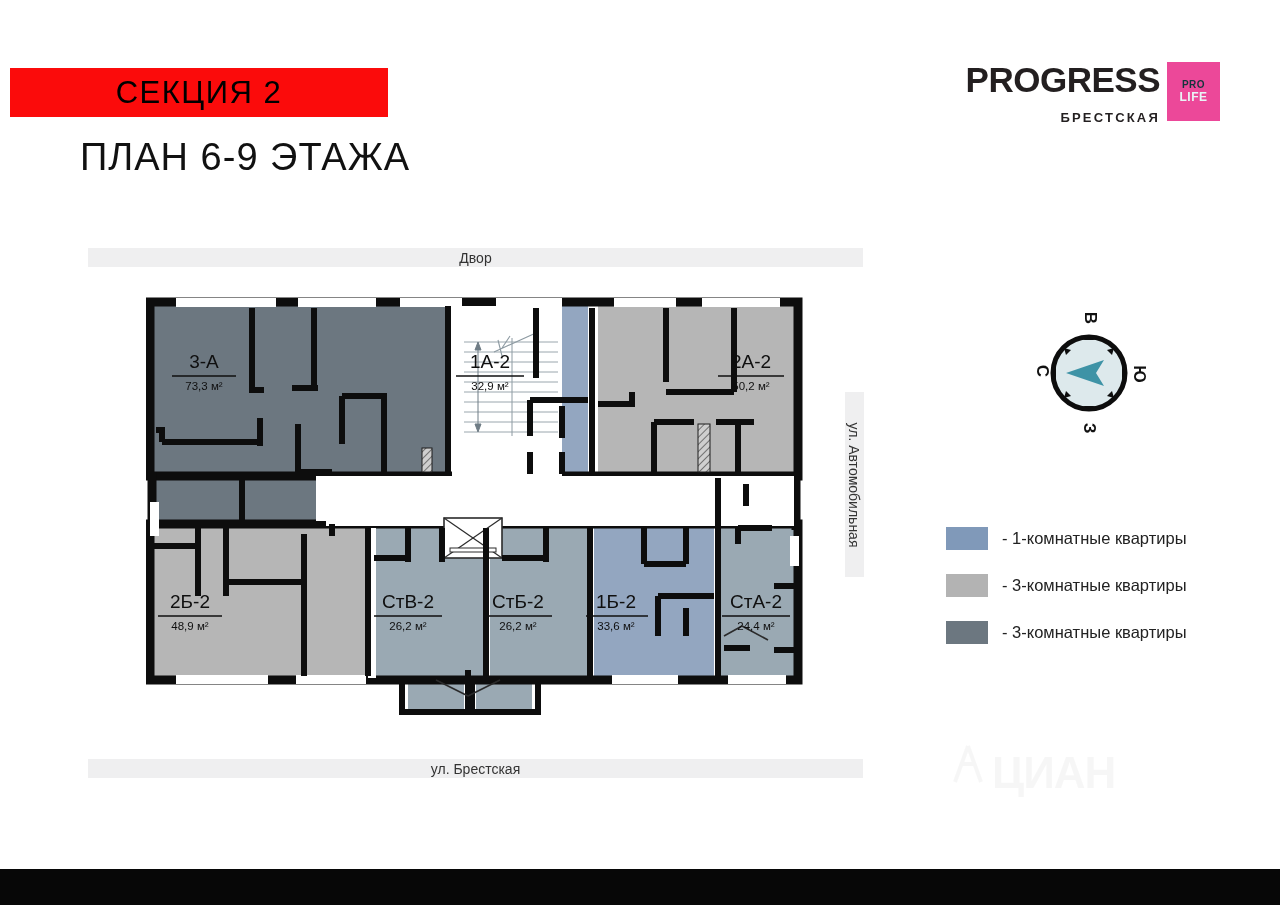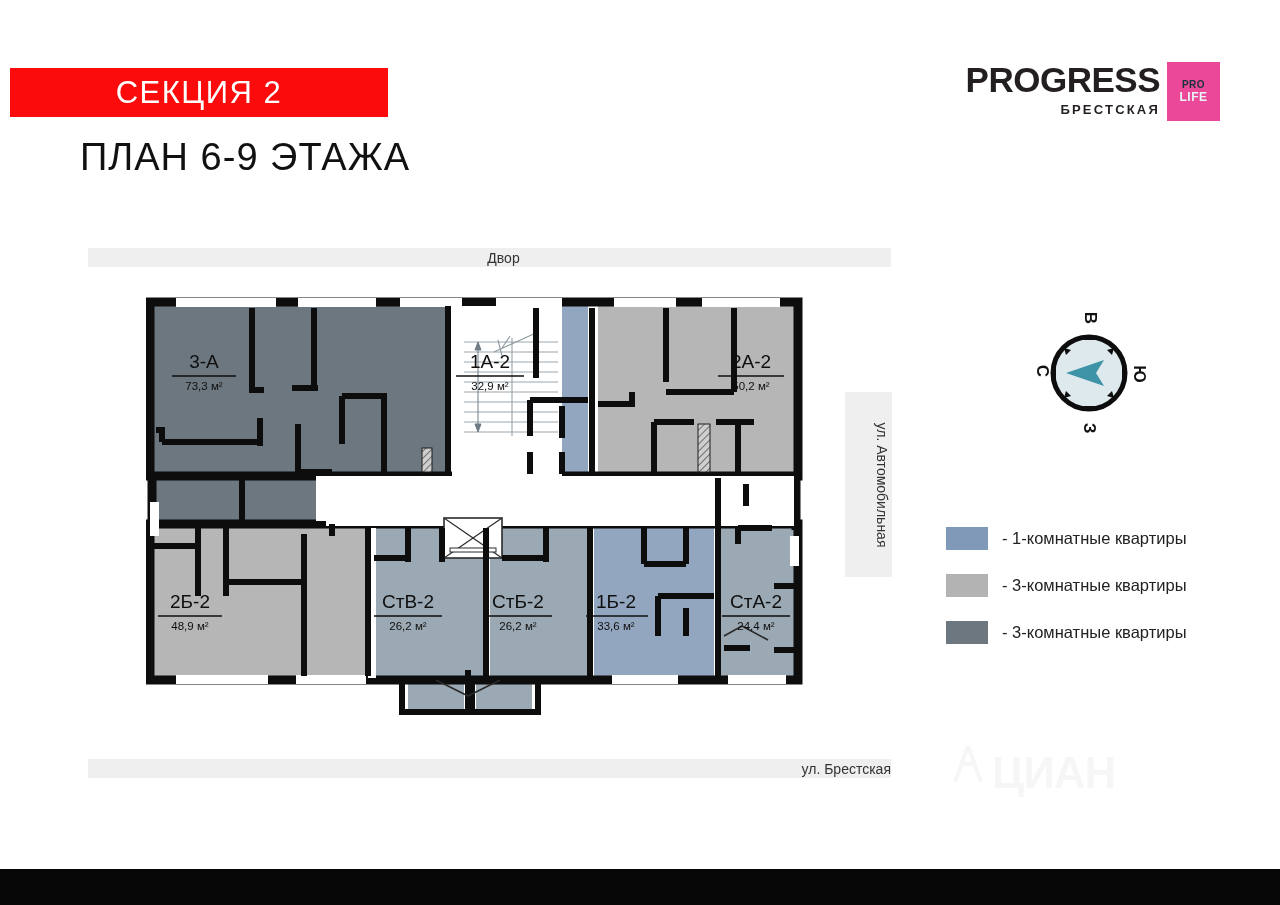--- a/index.html
+++ b/index.html
@@ -2,40 +2,40 @@
 <html><head>
 <meta charset="utf-8">
 <style>
   html,body{margin:0;padding:0;background:#fff;}
   body{width:1280px;height:905px;position:relative;overflow:hidden;
        font-family:"Liberation Sans","DejaVu Sans",sans-serif;color:#1a1a1a;}
 
   
   #section-badge{position:absolute;left:10px;top:68px;width:378px;height:49px;
     background:#fb0b0b;display:flex;align-items:center;justify-content:center;}
-  #section-badge span{color:#ffffff;font-size:31px;letter-spacing:1.5px;font-weight:400;}
+  #section-badge span{color:#000000;font-size:31px;letter-spacing:1.5px;font-weight:400;}
   #plan-title{position:absolute;left:80px;top:136px;font-size:38px;letter-spacing:1px;
     font-weight:400;color:#111;white-space:nowrap;}
 
   
   #logo{position:absolute;left:952px;top:62px;width:268px;height:66px;}
   #logo-main{position:absolute;left:0;top:0;width:208px;text-align:right;}
   #logo-progress{font-size:35px;letter-spacing:-0.5px;font-weight:700;color:#231f20;line-height:36px;}
   #logo-sub{font-size:13px;letter-spacing:2.2px;font-weight:700;color:#231f20;line-height:16px;
-    margin-top:4px;text-align:right;}
+    margin-top:12px;text-align:right;}
   #logo-box{position:absolute;left:215px;top:0px;width:53px;height:59px;background:#ec4899;
     display:flex;flex-direction:column;align-items:center;justify-content:center;}
   #logo-box .l1{color:#14343c;font-size:10px;font-weight:700;letter-spacing:.5px;line-height:12px;}
   #logo-box .l2{color:#e9f4f6;font-size:12px;font-weight:700;letter-spacing:.5px;line-height:13px;}
 
   
   .street-strip{position:absolute;background:#efeff0;display:flex;align-items:center;
-    justify-content:center;font-size:14px;color:#333;padding-left:28px;}
+    justify-content:center;font-size:14px;color:#333;}
   #strip-top{left:88px;top:248px;width:775px;height:19px;}
-  #strip-bottom{left:88px;top:759px;width:775px;height:19px;justify-content:flex-end;}
+  #strip-bottom{left:88px;top:759px;width:775px;height:19px;}
   #strip-right{left:845px;top:392px;width:19px;height:185px;}
   #strip-right .vert{transform:rotate(90deg);white-space:nowrap;font-size:14px;color:#333;}
 
   
   #plan{position:absolute;left:146px;top:296px;width:660px;height:420px;}
   #plan svg{display:block;}
 
   
   #compass{position:absolute;left:1022px;top:306px;width:135px;height:135px;}
   .cmp-lbl{position:absolute;font-size:17px;font-weight:700;color:#111;}

